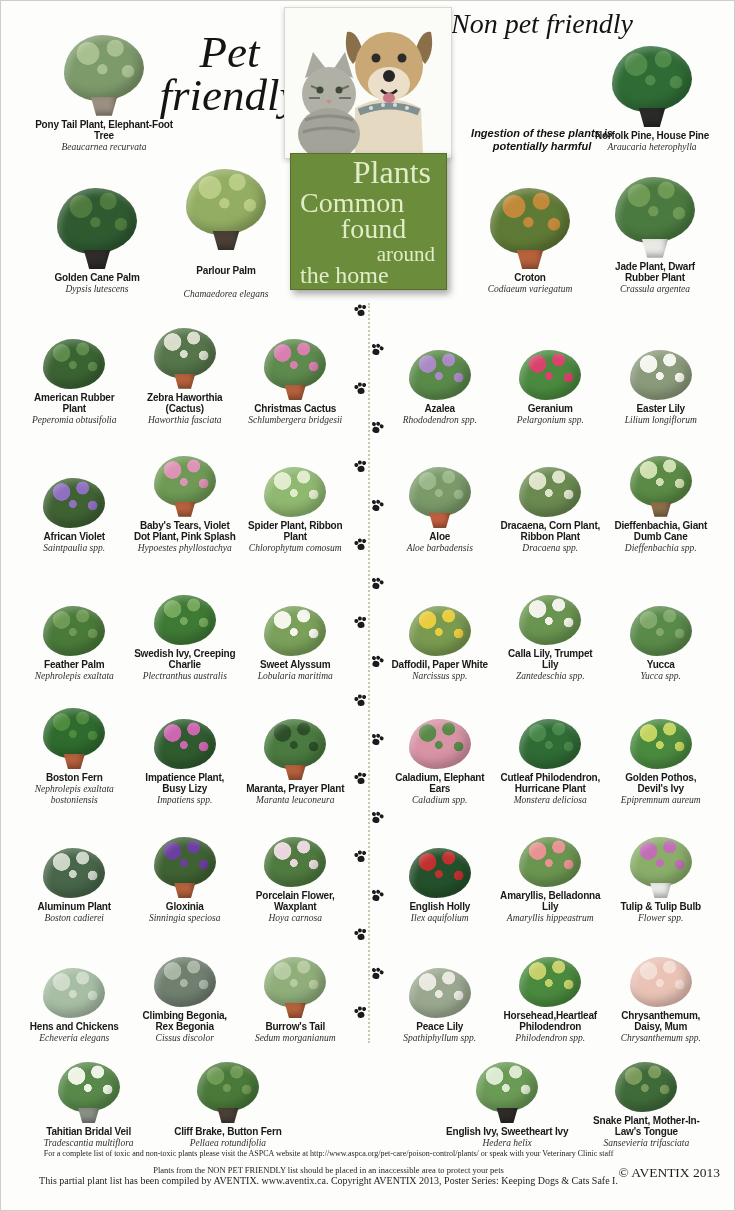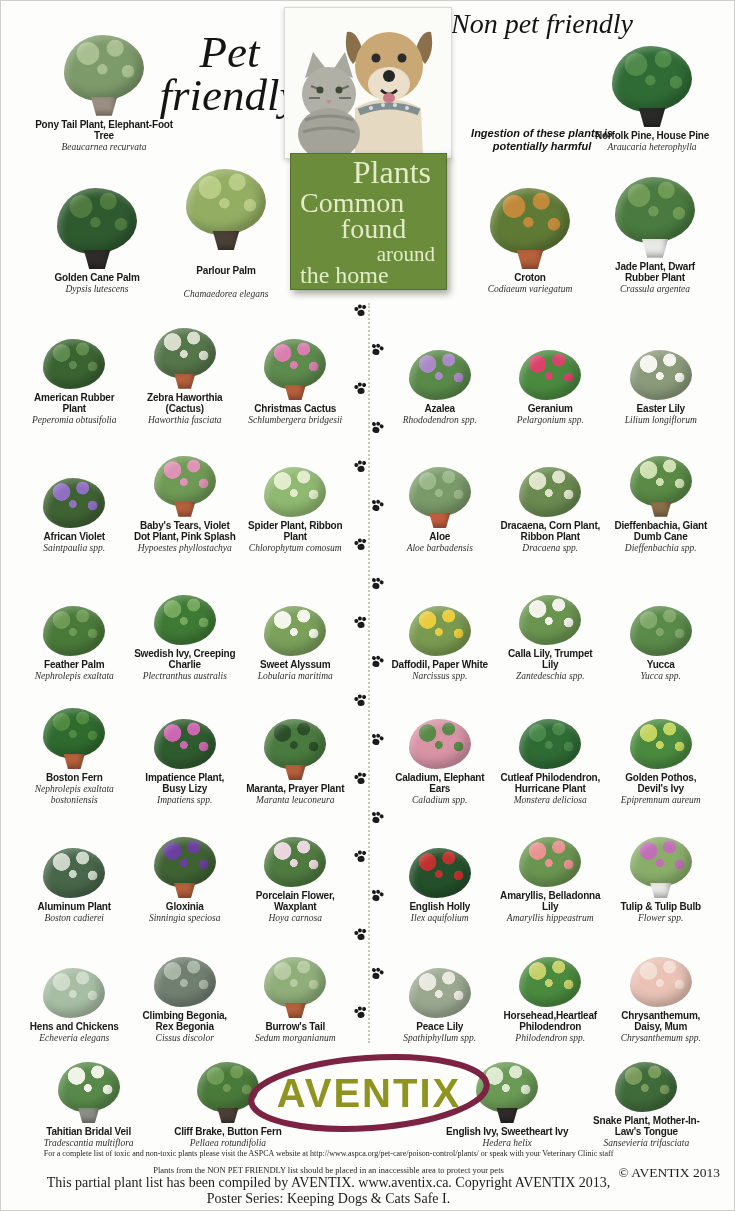--- a/index.html
+++ b/index.html
@@ -54,21 +54,21 @@
   .paw b{position:absolute;left:1px;top:1px;width:4px;height:4px;border-radius:50%;}
 
   
   #logo{position:absolute;left:243px;top:1044px;width:250px;height:96px;}
 
   
   #footer{position:absolute;left:0;top:1148px;width:735px;height:63px;}
   .fine{text-align:center;font-family:"Liberation Serif",serif;color:#1c1c1c;margin:0 110px 0 30px;}
   .f1{font-size:8.5px;padding-top:7px;}
   .f2{font-size:8px;}
-  .f3{font-size:14px;}
+  .f3{font-size:10px;}
   #copyright{position:absolute;right:16px;top:16px;font-family:"Liberation Serif",serif;font-size:13.5px;color:#1c1c1c;}
 </style>
 </head>
 <body>
 
 <div class="poster">
 
   <div id="header">
     <div class="title" id="pet-title">Pet friendly</div>
     <div class="title" id="nonpet-title">Non pet friendly</div>
@@ -647,26 +647,20 @@
       <span class="paw" style="top: 669px; left: 11px; transform: rotate(16deg);">
         <i style="background: rgb(27, 27, 27);"></i>
         <b style="background: rgb(27, 27, 27); box-shadow: rgb(27, 27, 27) 4px -1.5px 0px, rgb(27, 27, 27) 8px 0px 0px;"></b>
       </span>
       <span class="paw" style="top: 708px; left: -5px; transform: rotate(-14deg);">
         <i style="background: rgb(27, 27, 27);"></i>
         <b style="background: rgb(27, 27, 27); box-shadow: rgb(27, 27, 27) 4px -1.5px 0px, rgb(27, 27, 27) 8px 0px 0px;"></b>
       </span>
     </div>
 
-  <div id="logo">
-    <svg width="250" height="96" viewBox="0 0 250 96">
-      <ellipse id="logo-ellipse" cx="125" cy="48" rx="118" ry="35" fill="none" stroke="#7c2242" stroke-width="6" transform="rotate(-4 125 48)"></ellipse>
-      <text id="logo-text" x="125" y="62" text-anchor="middle" font-family="Liberation Sans, sans-serif" font-weight="bold" font-size="40" letter-spacing="2" fill="#8f941f">AVENTIX</text>
-    </svg>
-  </div>
 
   <div id="footer">
     <div class="fine f2">For a complete list of  toxic and non-toxic plants please visit the ASPCA website at http://www.aspca.org/pet-care/poison-control/plants/ or speak with your Veterinary Clinic staff</div>
     <div class="fine f1">Plants from the NON PET FRIENDLY list should be placed in an inaccessible area to protect your pets</div>
     <div class="fine f3">This partial plant list has been compiled by AVENTIX.  www.aventix.ca.  Copyright AVENTIX 2013, Poster Series: Keeping Dogs &amp; Cats Safe I.</div>
     <div id="copyright">© AVENTIX 2013</div>
   </div>
 
 </div>
 

